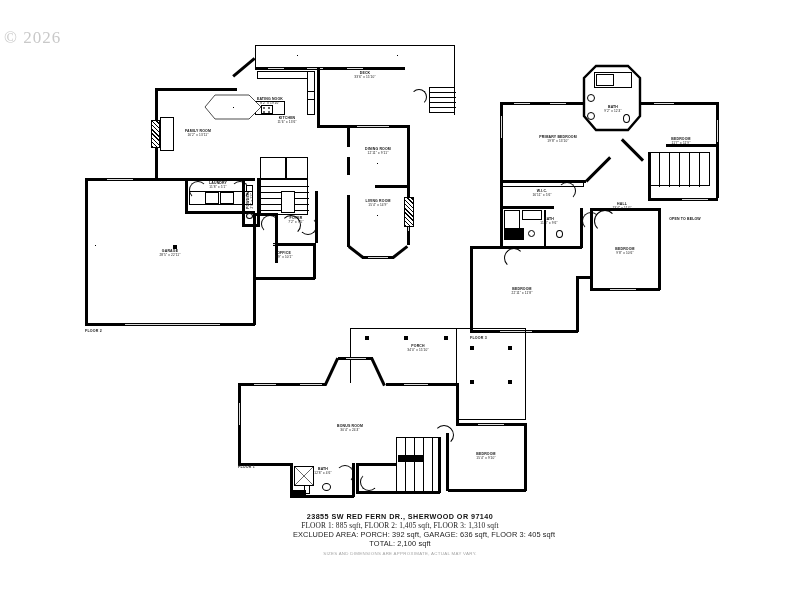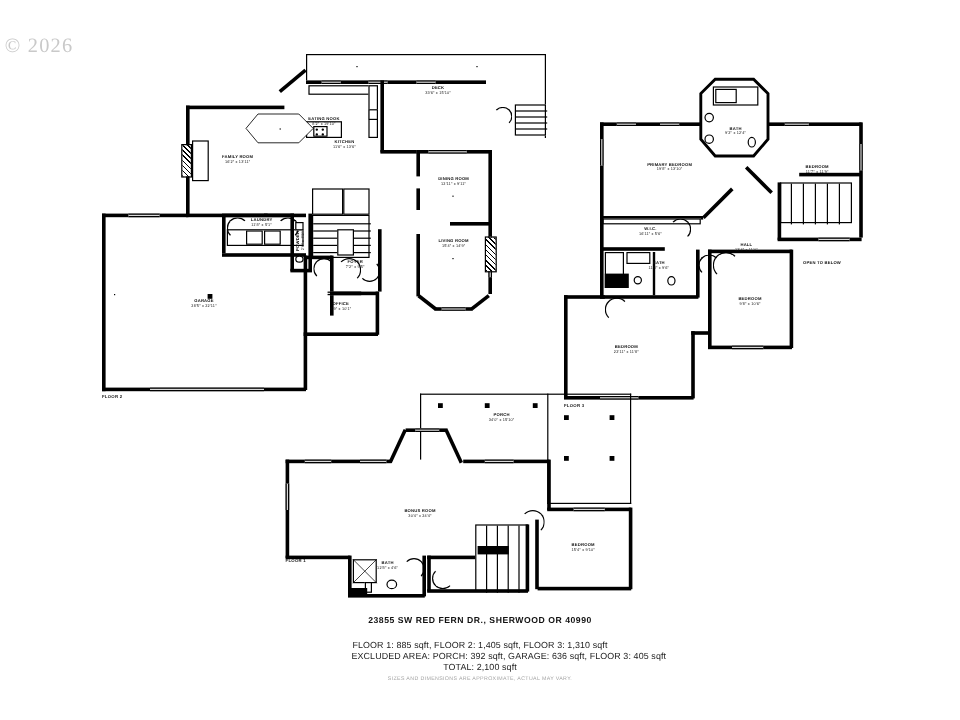--- a/index.html
+++ b/index.html
@@ -36,21 +36,21 @@
 
   .floortag{position:absolute;font-size:3.6px;font-weight:700;color:#222;letter-spacing:.2px;}
 
   
   .stairs{position:absolute;border:1px solid #000;box-sizing:border-box;background:#fff;}
   .stairs i{position:absolute;background:#000;}
 
   
   .caption{position:absolute;left:0;right:0;text-align:center;}
   .cap1{font-size:7.2px;font-weight:700;letter-spacing:.45px;color:#111;}
-  .cap2{font-size:7.4px;color:#222;margin-top:12px;letter-spacing:.1px;}
+  .cap2{font-size:7.4px;color:#222;margin-top:0;letter-spacing:.1px;font-family:Liberation Serif, serif;}
   .cap3{font-size:7.4px;color:#222;letter-spacing:.1px;margin-left:48px;}
   .cap4{font-size:7.4px;color:#222;letter-spacing:.1px;}
   .cap5{font-size:4.4px;color:#a5a5a5;margin-top:3px;letter-spacing:.3px;}
 </style>
 </head>
 <body>
 
 <div id="sheet">
 
   <div class="watermark">© 2026</div>
@@ -402,20 +402,20 @@
       <span class="n">BEDROOM</span>
       <span class="d">15'4" x 9'10"</span>
       </div>
     <div class="lbl" style="left:85px;top:143px;">
       <span class="n">BATH</span>
       <span class="d">12'8" x 4'6"</span>
       </div>
   </div>
 
   <div class="caption" style="top:512px;">
-    <div class="cap1">23855 SW RED FERN DR., SHERWOOD OR 40990</div>
+    <div class="cap1">23855 SW RED FERN DR., SHERWOOD OR 97140</div>
     <div class="cap2">FLOOR 1: 885 sqft, FLOOR 2: 1,405 sqft, FLOOR 3: 1,310 sqft</div>
     <div class="cap3">EXCLUDED AREA: PORCH: 392 sqft, GARAGE: 636 sqft, FLOOR 3: 405 sqft</div>
     <div class="cap4">TOTAL:   2,100 sqft</div>
     <div class="cap5">SIZES AND DIMENSIONS ARE APPROXIMATE, ACTUAL MAY VARY.</div>
   </div>
 
 </div>
 
 </body></html>

